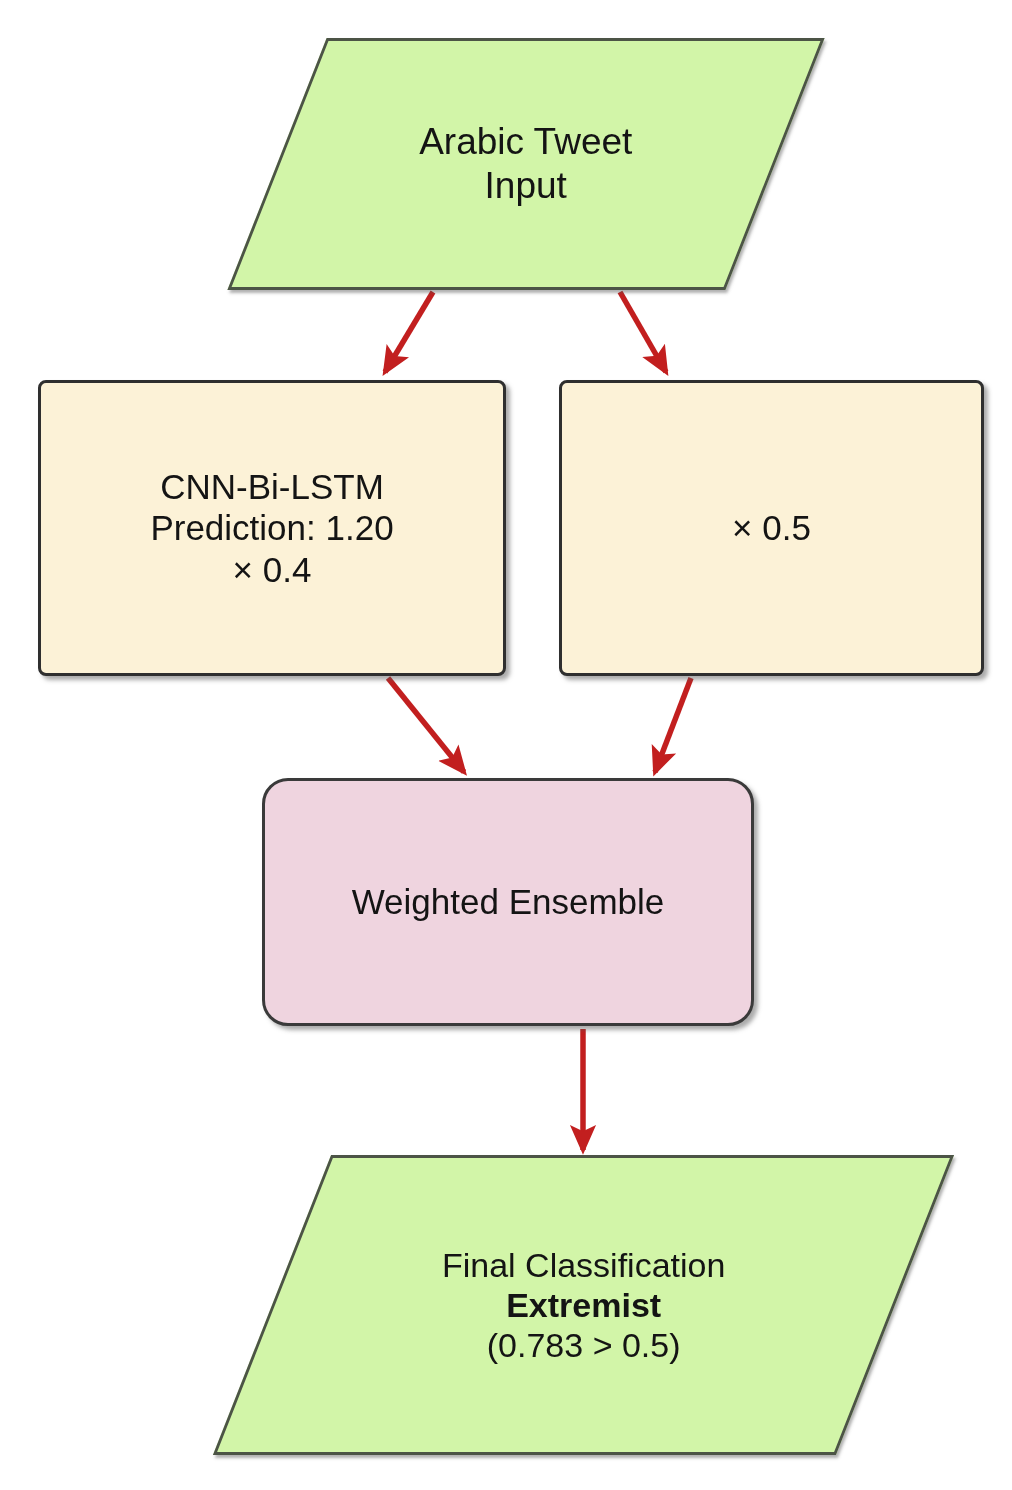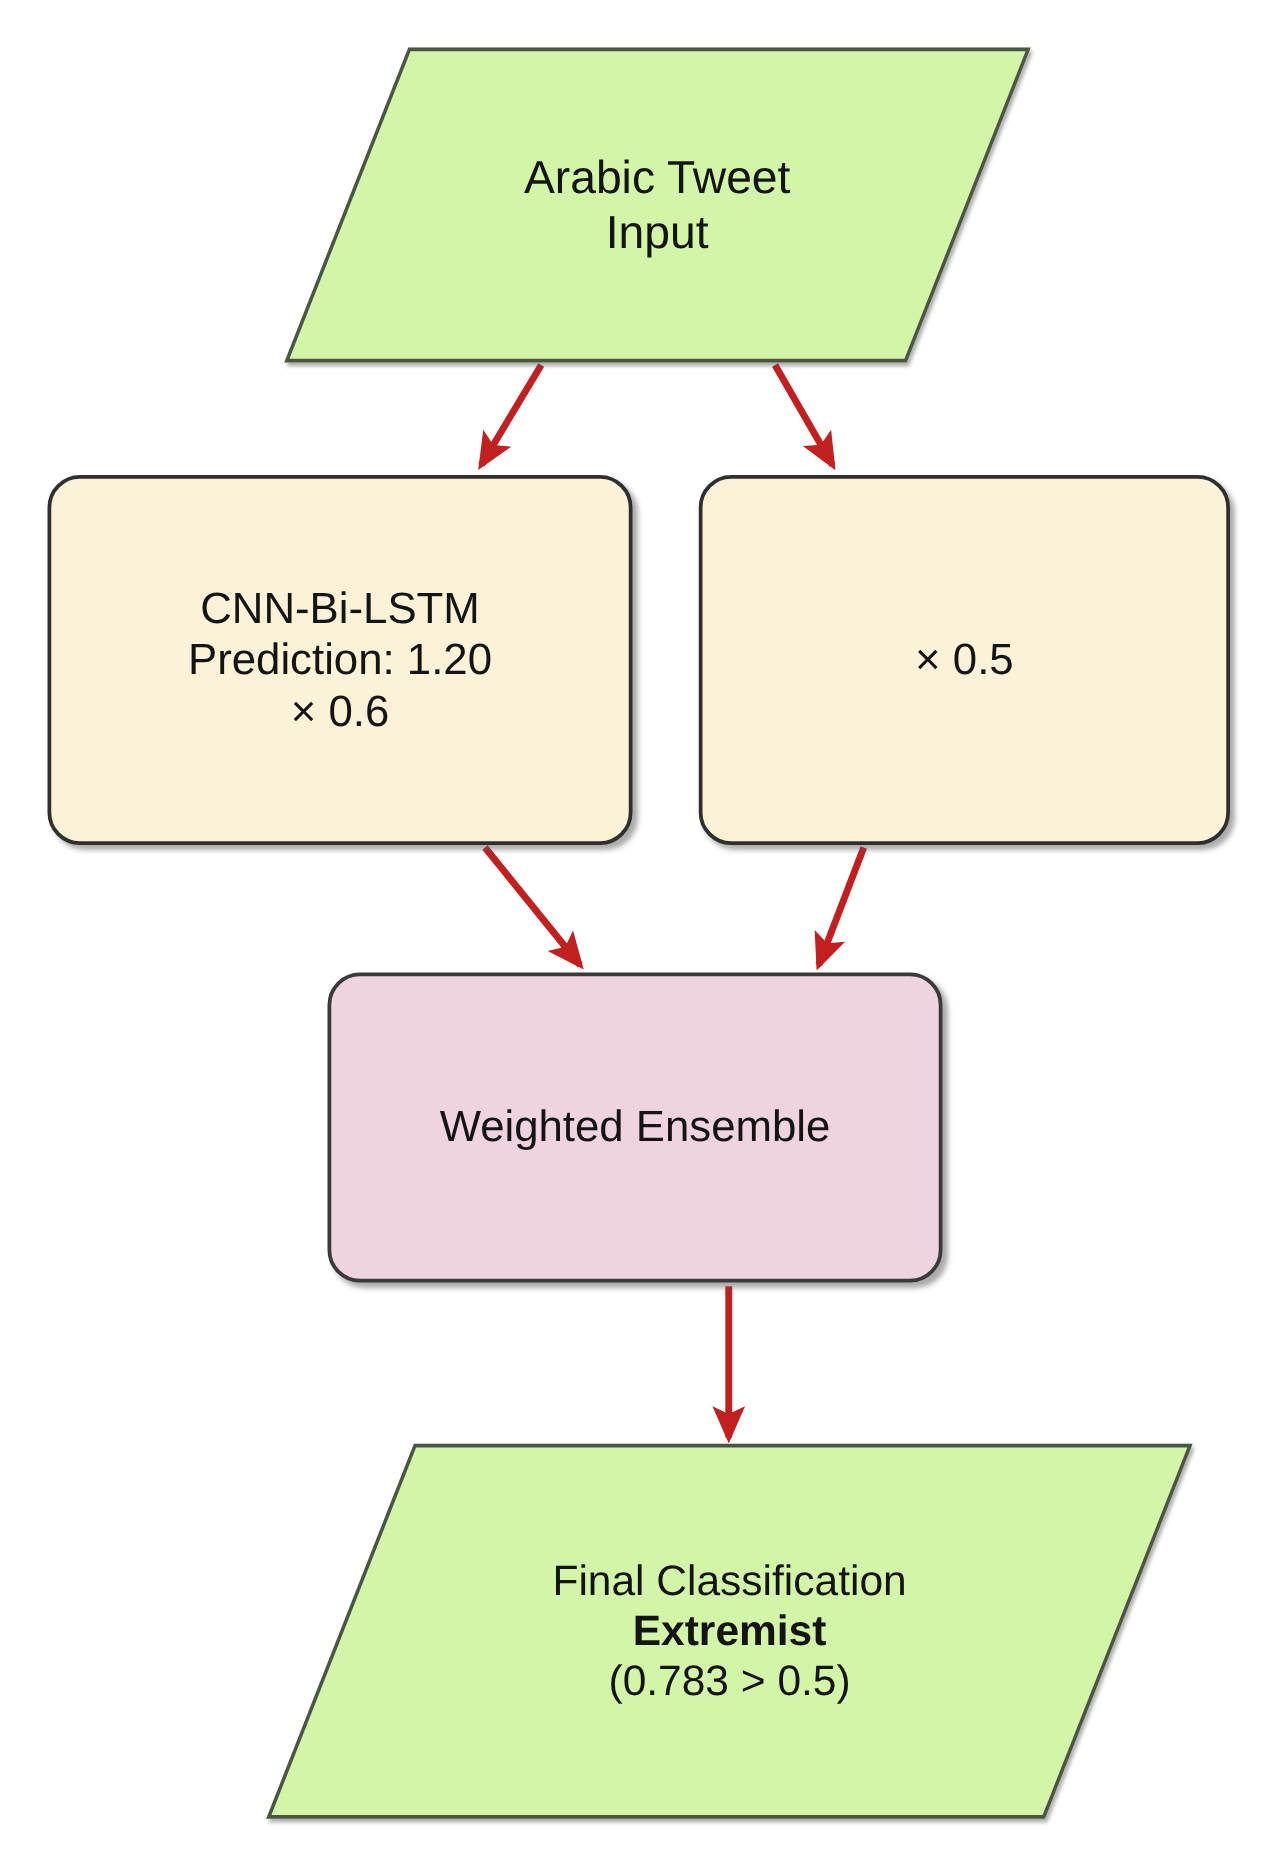--- a/index.html
+++ b/index.html
@@ -41,21 +41,21 @@
     border: 3px solid #4c5446;
     box-shadow: 3px 3px 3px rgba(80, 80, 80, 0.45);
   }
   .skew-in  { transform: skewX(-21.5deg); }
   .skew-out { transform: skewX(21.5deg); }
 
   
   .node-process {
     background: #fcf2d7;
     border: 3px solid #2f2f2f;
-    border-radius: 26px;
+    border-radius: 8px;
     box-shadow: 4px 4px 4px rgba(90, 90, 90, 0.5);
   }
   .node-ensemble {
     background: #efd4df;
     border: 3px solid #3a3a3a;
     border-radius: 26px;
     box-shadow: 4px 4px 4px rgba(90, 90, 90, 0.5);
   }
 
   .node-label {
@@ -110,21 +110,21 @@
   <div class="node node-parallelogram skew-in" id="node-input">
     <div class="skew-out" style="display:flex;flex-direction:column;align-items:center;">
       <span class="node-label lbl-xl">Arabic Tweet</span>
       <span class="node-label lbl-xl">Input</span>
     </div>
   </div>
 
   <div class="node node-process" id="node-cnn">
     <span class="node-label lbl-lg">CNN-Bi-LSTM</span>
     <span class="node-label lbl-lg">Prediction: 1.20</span>
-    <span class="node-label lbl-lg">× 0.6</span>
+    <span class="node-label lbl-lg">× 0.4</span>
   </div>
 
   <div class="node node-process" id="node-arabert">
     <span class="node-label lbl-lg">× 0.5</span>
   </div>
 
   <div class="node node-ensemble" id="node-ensemble">
     <span class="node-label lbl-lg">Weighted Ensemble</span>
   </div>
 

